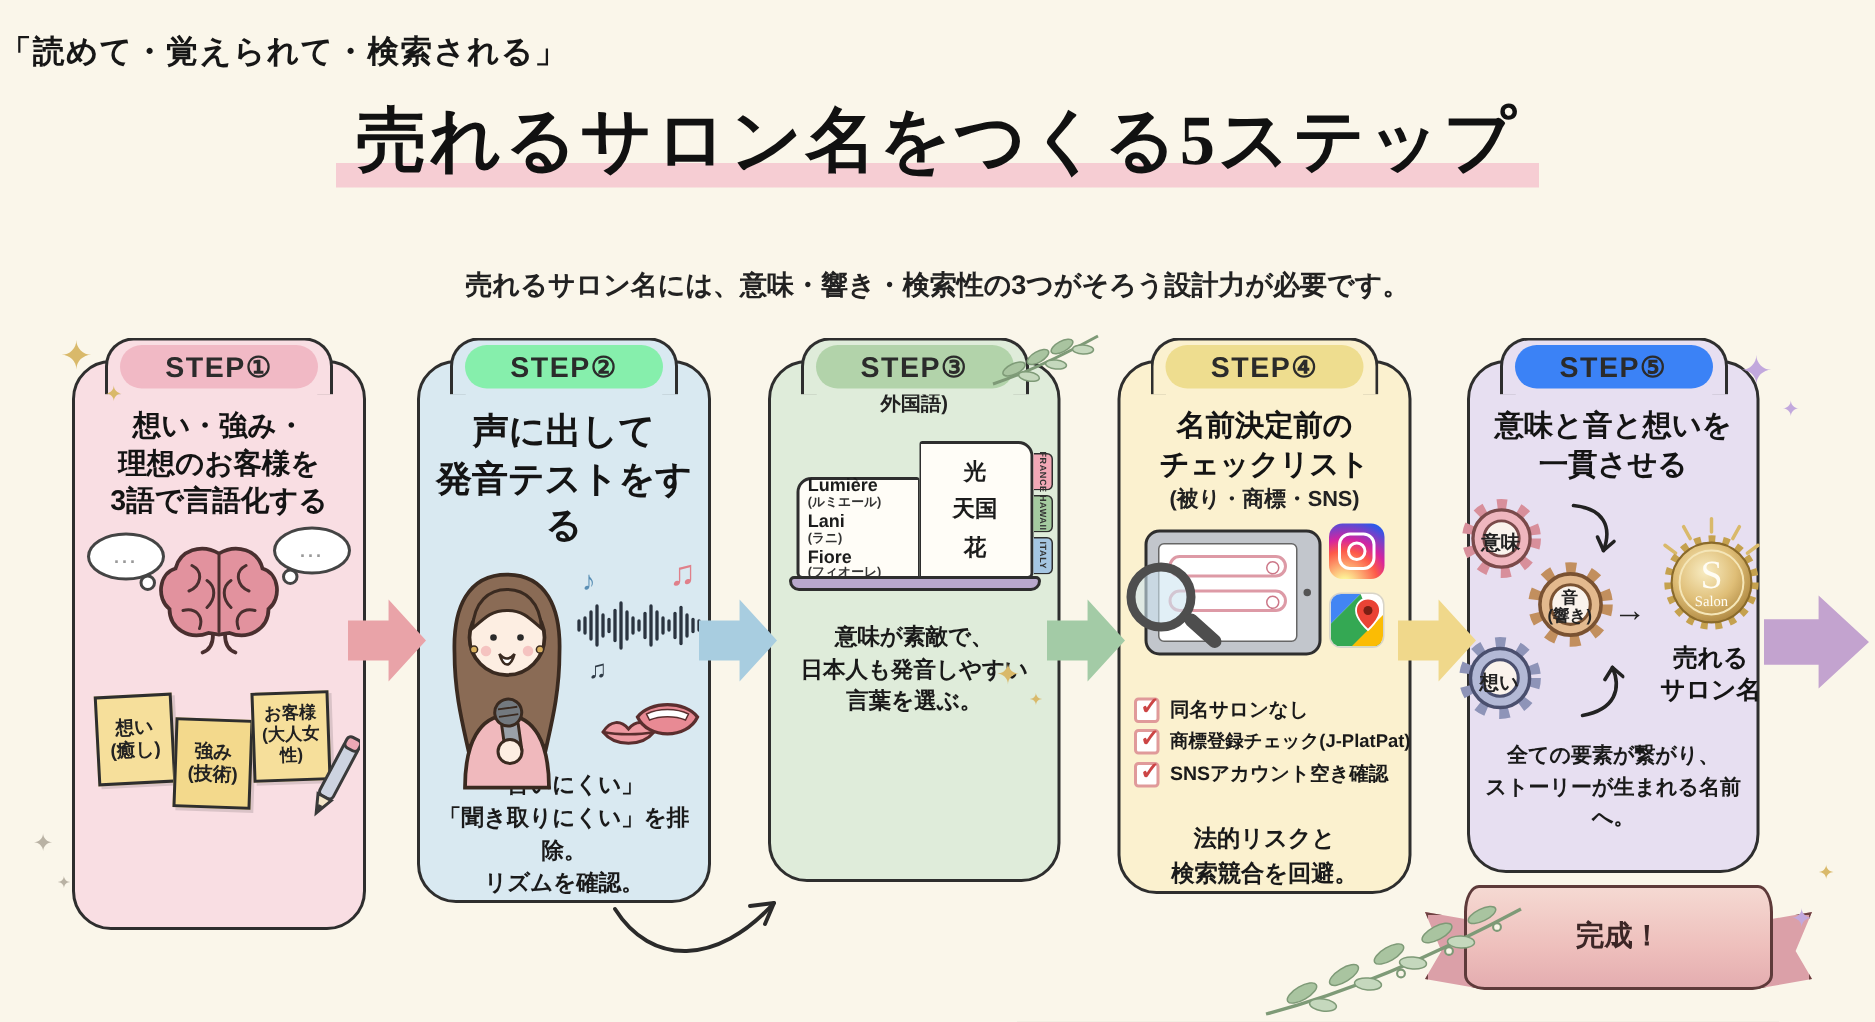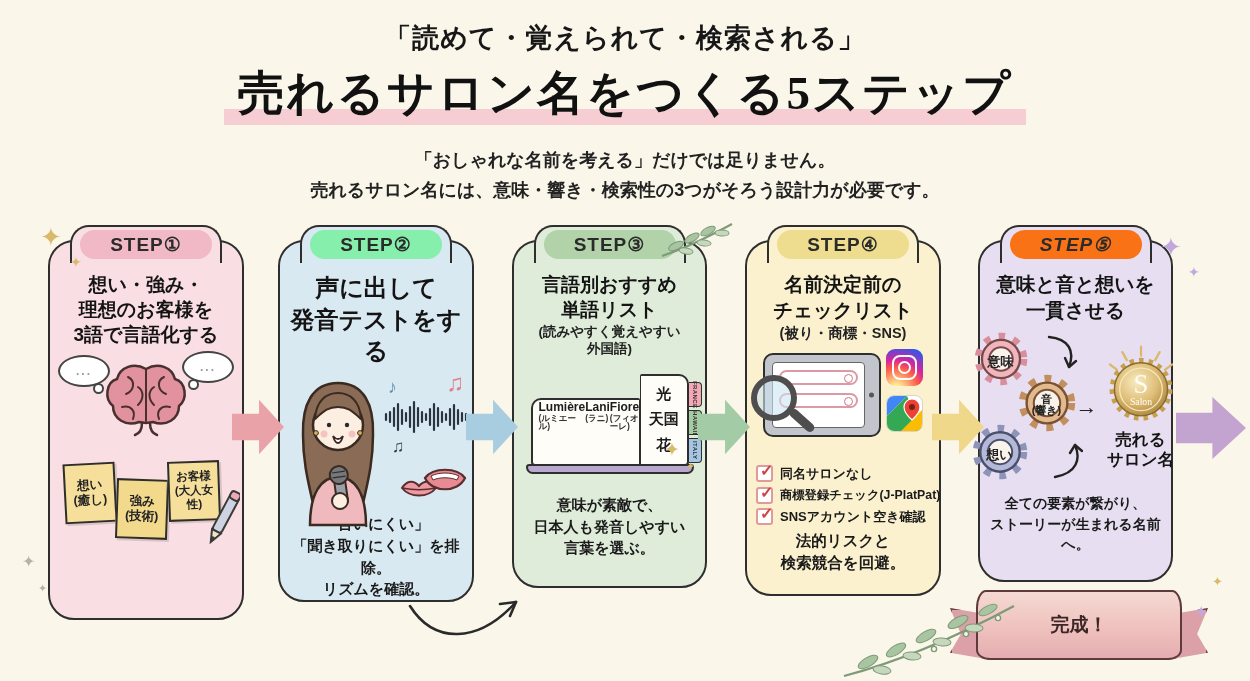--- a/index.html
+++ b/index.html
@@ -4,22 +4,22 @@
 <style>
   * { margin:0; padding:0; box-sizing:border-box; }
   body { background:#e8e4d8; font-family:"Liberation Sans", sans-serif; }
   .canvas {
     position:relative; width:1250px; height:681px; margin:0 auto;
     background:#faf6ea; overflow:hidden; color:#1e1e1e;
   }
   .pre { white-space:pre-line; }
 
   
-  .tagline { position:absolute; top:20px; left:0; width:100%; text-align:center;
-    font-family:"Liberation Serif", serif; font-weight:700; font-size:27px; letter-spacing:1px; color:#171717; }
+  .tagline { position:absolute; top:20px; left:0; width:100%; text-align:left;
+    font-family:"Liberation Serif", serif; font-weight:700; font-size:21px; letter-spacing:1px; color:#171717; }
   .main-title-wrap { position:absolute; top:62px; left:0; width:100%; text-align:center; }
   .main-title { display:inline-block; font-family:"Liberation Serif", serif; font-weight:700;
     font-size:47px; letter-spacing:2px; color:#111;
     background:linear-gradient(180deg, rgba(0,0,0,0) 74%, #f6cdd3 74%); padding:0 14px; }
   .sub1 { position:absolute; top:148px; left:0; width:100%; text-align:center; font-weight:700; font-size:18px; color:#222; }
   .sub2 { position:absolute; top:178px; left:0; width:100%; text-align:center; font-weight:700; font-size:18px; color:#222; }
 
   
   .card { position:absolute; border:2.5px solid #2e2e2e; border-radius:26px;
     display:flex; flex-direction:column; align-items:center; }
@@ -33,21 +33,21 @@
   .card-title { margin-top:30px; text-align:center; font-weight:800; line-height:1.32; color:#141414; }
   .card-sub { text-align:center; font-weight:800; line-height:1.25; color:#222; }
   .card-footer { text-align:center; font-weight:800; color:#1a1a1a; line-height:1.45; }
 
   .c1 { left:48px;  top:240px; width:196px; height:380px; background:#f9dee3; }
   .c2 { left:278px; top:240px; width:196px; height:362px; background:#d9e9f1; }
   .c3 { left:512px; top:240px; width:195px; height:348px; background:#dfecda; }
   .c4 { left:745px; top:240px; width:196px; height:356px; background:#fbf1cf; }
   .c5 { left:978px; top:240px; width:195px; height:342px; background:#e7dff1; }
   .b1 { background:#f1b9c5; } .b2 { background:#86efac; } .b3 { background:#b2d3aa; }
-  .b4 { background:#eedd8f; } .b5 { background:#f97316;font-style:italic; }
+  .b4 { background:#eedd8f; } .b5 { background:#3b82f6; }
 
   
   .flow-arrow { position:absolute; top:398px; width:52px; height:58px;
     clip-path:polygon(0 27%, 52% 27%, 52% 3%, 100% 50%, 52% 97%, 52% 73%, 0 73%); }
   .a1 { left:232px; background:#e9a3a8; }
   .a2 { left:466px; background:#a8cde0; }
   .a3 { left:698px; background:#a3cba6; }
   .a4 { left:932px; background:#f0d88b; }
   .a5 { left:1176px; top:395px; width:70px; height:66px; background:#c3a3cf; }
 
@@ -83,21 +83,21 @@
   .lips1 { position:absolute; left:120px; top:104px; }
   .lips2 { position:absolute; right:4px; top:92px; }
   .f2 { font-size:15px; margin-top:6px; }
 
   
   .book-zone { position:relative; width:100%; height:118px; margin-top:8px; display:flex; justify-content:center; }
   .book { position:relative; width:158px; height:100px; margin-top:8px; }
   .pages { display:flex; width:100%; height:92px; }
   .page { flex:1; background:#fffdf7; border:2.5px solid #2e2e2e; }
   .page-l { border-radius:10px 2px 2px 4px; border-right-width:1.5px;
-    display:flex; flex-direction:row; justify-content:flex-start; padding-left:6px;margin-top:24px; }
+    display:flex; flex-direction:column; justify-content:center; padding-left:6px;margin-top:24px; }
   .page-r { border-radius:2px 10px 4px 2px; border-left-width:1.5px;
     display:flex; flex-direction:column; justify-content:space-around; align-items:center; padding:6px 0; }
   .book-base { position:absolute; left:-5px; right:-5px; bottom:0; height:10px;
     background:#b9a8cd; border:2px solid #2e2e2e; border-radius:4px 4px 8px 8px; }
   .w-entry { line-height:1.02; margin:1.5px 0; }
   .w-word { font-weight:800; font-size:12px; color:#1c1c1c; }
   .w-kana { font-weight:700; font-size:8.5px; color:#333; }
   .kanji { font-weight:800; font-size:15px; color:#1c1c1c; }
   .book-tabs { position:absolute; right:-13px; top:8px; display:flex; flex-direction:column; gap:3px; }
   .btab { width:13px; height:25px; border:1.5px solid #2e2e2e; border-left:none; border-radius:0 4px 4px 0;
@@ -128,21 +128,21 @@
   .insta::after { content:""; position:absolute; inset:12px; border:2.5px solid #fff; border-radius:50%; }
   .gmaps { width:37px; height:37px; border-radius:8px; background:#fff; border:1px solid #d8d4c8;
     position:relative; overflow:hidden; }
   .checklist { width:100%; padding:0 9px; margin-top:8px; }
   .chk-row { display:flex; align-items:center; gap:7px; margin:4px 0; }
   .chk-box { flex:0 0 auto; width:17px; height:17px; background:#fff; border:2px solid #e09a9a;
     border-radius:3px; position:relative; }
   .chk-box span { position:absolute; left:2px; top:-6px; font-size:16px; font-weight:800; color:#cc4545; }
   .chk-label { font-weight:800; font-size:13px; color:#1a1a1a; white-space:nowrap; }
   .chk-label.tight { font-size:12.3px; }
-  .f4 { font-size:15.5px; margin-top:0; }
+  .f4 { font-size:15.5px; margin-top:20px; }
 
   
   .illo5 { position:relative; width:100%; height:160px; margin-top:4px;
     display:flex; align-items:center; justify-content:center; gap:2px; }
   .gear-cluster { position:relative; width:102px; height:152px; flex:0 0 auto; }
   .gear { position:absolute; }
   .gear-label { position:absolute; inset:0; display:flex; align-items:center; justify-content:center;
     text-align:center; font-weight:800; color:#222; line-height:1.05; }
   .g1 { left:2px; top:0; }  .g1 .gear-label { font-size:13px; }
   .g2 { left:46px; top:42px; } .g2 .gear-label { font-size:11px; }
@@ -173,21 +173,20 @@
 </style>
 </head>
 <body>
 
 <div class="canvas">
 
   <div class="tagline">「読めて・覚えられて・検索される」</div>
   <div class="main-title-wrap">
     <span class="main-title">売れるサロン名をつくる5ステップ</span>
   </div>
-  <div class="sub1">「おしゃれな名前を考える」だけでは足りません。</div>
   <div class="sub2">売れるサロン名には、意味・響き・検索性の3つがそろう設計力が必要です。</div>
 
   <div class="card c1">
     <div class="card-tab">
       <div class="badge-pill b1">STEP①</div>
     </div>
     <div class="card-title pre" style="font-size:19px;">想い・強み・
 理想のお客様を
 3語で言語化する</div>
 
@@ -288,22 +287,20 @@
 
     <div class="card-footer pre f2">「言いにくい」
 「聞き取りにくい」を排除。
 リズムを確認。</div>
   </div>
 
   <div class="card c3">
     <div class="card-tab">
       <div class="badge-pill b3">STEP③</div>
     </div>
-    <div class="card-title pre" style="font-size:19px;">言語別おすすめ
-単語リスト</div>
     <div class="card-sub pre" style="font-size:13.5px; margin-top:2px;">(読みやすく覚えやすい
 外国語)</div>
 
     <div class="book-zone">
       <div class="book">
         <div class="pages">
           <div class="page page-l">
             <div class="w-entry">
                 <div class="w-word">Lumière</div>
                 <div class="w-kana">(ルミエール)</div>

